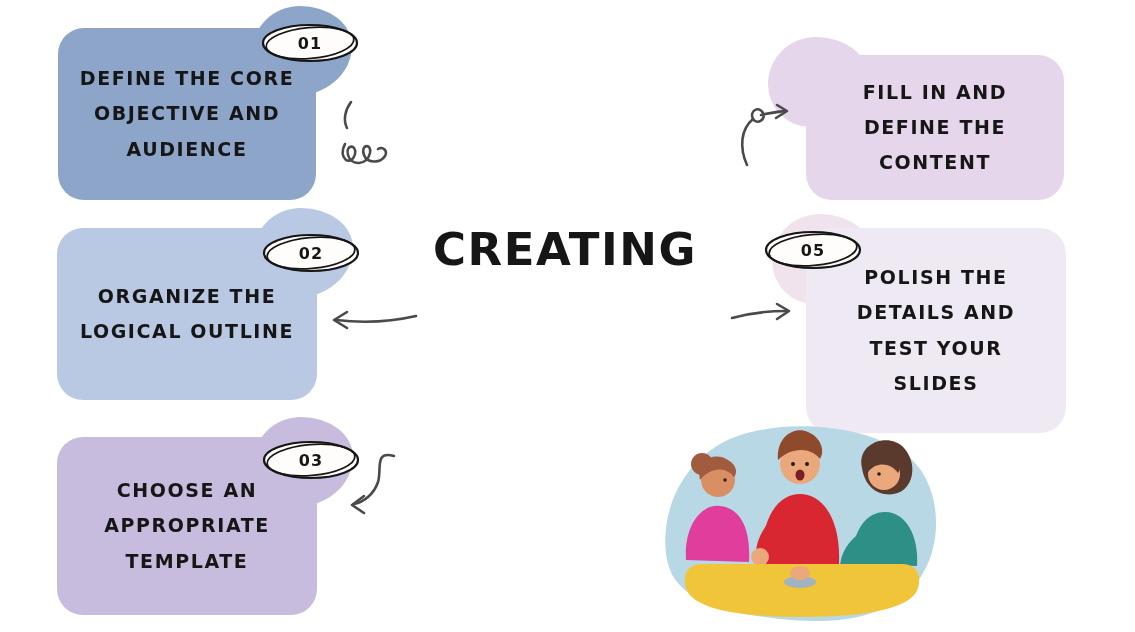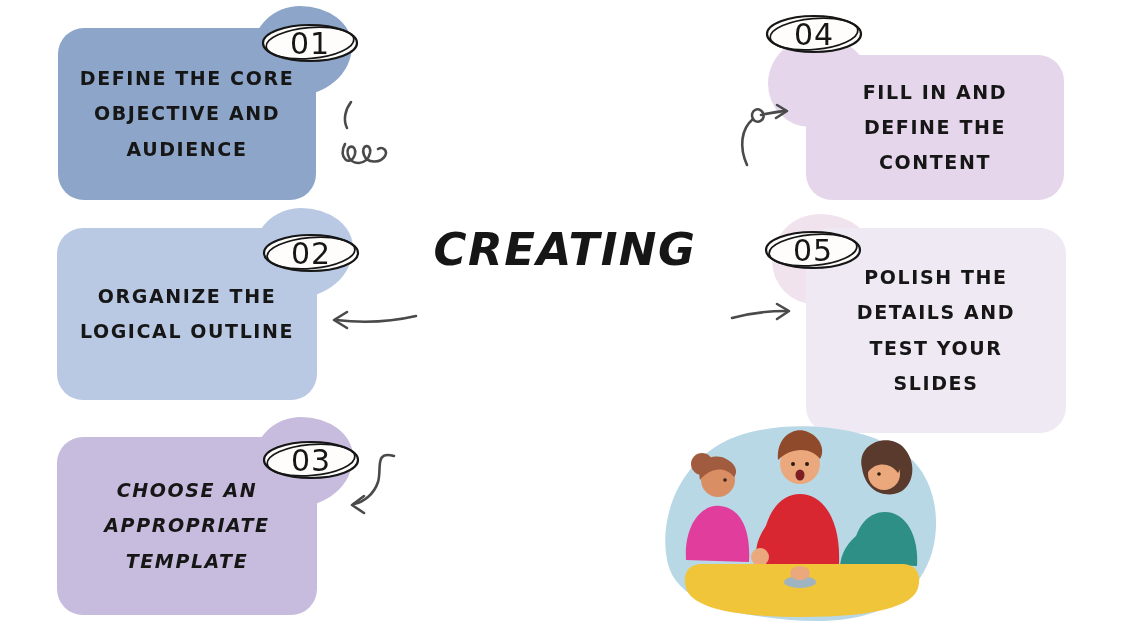--- a/index.html
+++ b/index.html
@@ -21,52 +21,52 @@
     padding:14px 18px;
   }
   .card-text {
     font-weight:bold; font-size:19px; letter-spacing:1.6px;
     line-height:1.85; text-align:center; color:var(--ink);
   }
   .badge { position:absolute; width:102px; height:44px; }
   .badge svg { position:absolute; inset:0; }
   .badge .num {
     position:absolute; inset:0; display:flex; align-items:center; justify-content:center;
-    font-weight:normal; font-size:30px; letter-spacing:1px; color:var(--ink);
+    font-weight:bold; font-size:16px; letter-spacing:1px; color:var(--ink);
   }
 
   .card-1 { left:58px;  top:28px;  width:258px; height:172px; }
   .card-2 { left:57px;  top:228px; width:260px; height:172px; }
   .card-3 { left:57px;  top:437px; width:260px; height:178px; }
   .card-4 { left:806px; top:55px;  width:258px; height:145px; }
   .card-5 { left:806px; top:228px; width:260px; height:205px; }
 
   .card-1 .panel { background:var(--card-1); }
   .card-2 .panel { background:var(--card-2); }
-  .card-3 .panel { background:var(--card-3);font-style:italic; }
+  .card-3 .panel { background:var(--card-3); }
   .card-4 .panel { background:var(--card-4); }
   .card-5 .panel { background:var(--card-5); }
 
   .card-1 .blob { top:-22px; right:-36px; background:var(--card-1); }
   .card-2 .blob { top:-20px; right:-36px; background:var(--card-2); }
   .card-3 .blob { top:-20px; right:-36px; background:var(--card-3); }
   .card-4 .blob { top:-18px; left:-38px;  background:var(--card-4); }
   .card-5 .blob { top:-14px; left:-34px;  background:var(--blob-5); }
 
   .card-1 .badge { top:-7px;  right:-45px; }
   .card-2 .badge { top:3px;   right:-45px; }
   .card-3 .badge { top:1px;   right:-45px; }
   .card-4 .badge { top:-43px; left:-43px; }
   .card-5 .badge { top:0px;   left:-44px; }
 
   
   .title {
     position:absolute; left:340px; top:222px; width:450px;
     text-align:center; font-weight:bold; color:var(--ink);
-    font-size:45px; letter-spacing:1.5px; line-height:1.24;font-style:italic;
+    font-size:45px; letter-spacing:1.5px; line-height:1.24;
   }
 
   
   .doodle { position:absolute; }
   .doodle path, .doodle polyline {
     fill:none; stroke:var(--arrow); stroke-width:2.6;
     stroke-linecap:round; stroke-linejoin:round;
   }
   .sq-01 { left:333px; top:100px; width:85px;  height:72px; }
   .ar-left { left:326px; top:304px; width:92px; height:30px; }
@@ -121,27 +121,20 @@
         <ellipse cx="51" cy="22" rx="44" ry="15.5" transform="rotate(-5 51 22)" style="fill:none;stroke:var(--ink);stroke-width:1.8"></ellipse>
       </svg>
       <span class="num">03</span>
     </div>
   </div>
 
   <div class="card card-4">
     <div class="blob"></div>
     <div class="panel">
       <div class="card-text">FILL IN AND DEFINE THE CONTENT</div>
-    </div>
-    <div class="badge">
-      <svg viewBox="0 0 102 44">
-        <ellipse cx="51" cy="22" rx="47" ry="18" style="fill:var(--badge-bg);stroke:var(--ink);stroke-width:2.2"></ellipse>
-        <ellipse cx="51" cy="22" rx="44" ry="15.5" transform="rotate(-5 51 22)" style="fill:none;stroke:var(--ink);stroke-width:1.8"></ellipse>
-      </svg>
-      <span class="num">04</span>
     </div>
   </div>
 
   <div class="card card-5">
     <div class="blob"></div>
     <div class="panel">
       <div class="card-text">POLISH THE DETAILS AND TEST YOUR SLIDES</div>
     </div>
     <div class="badge">
       <svg viewBox="0 0 102 44">

